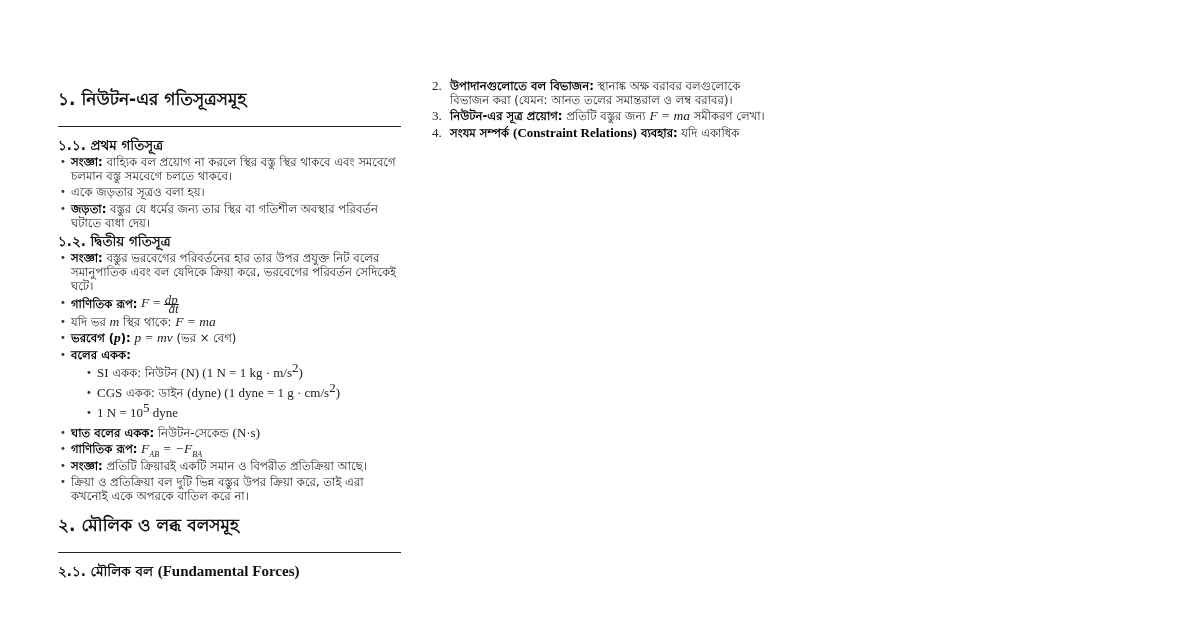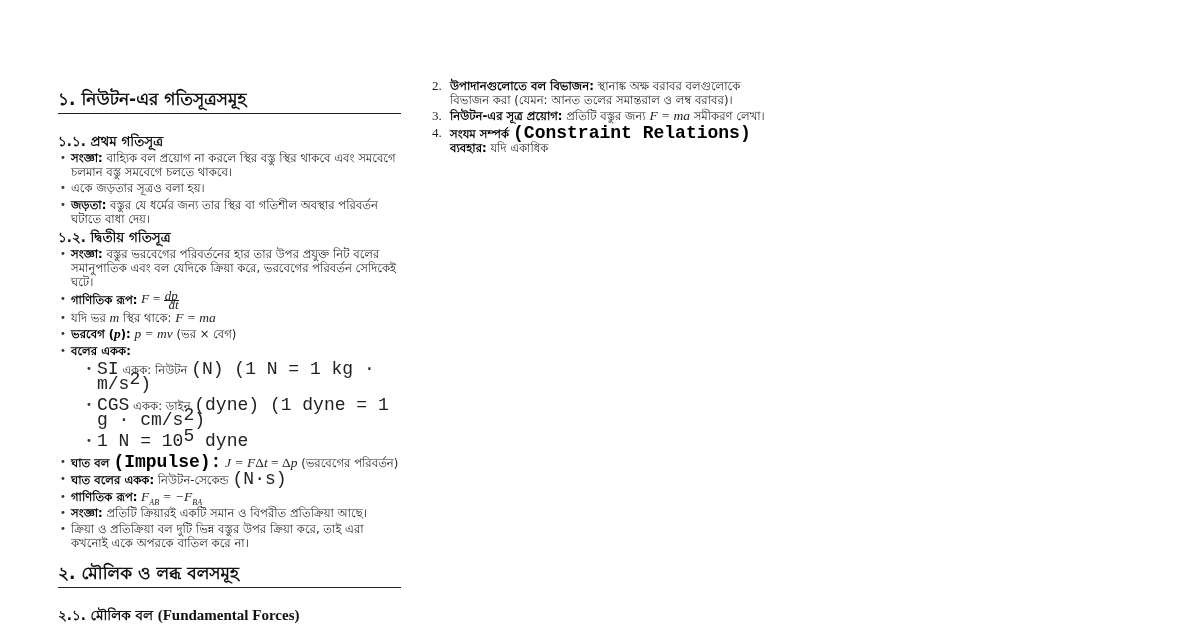--- a/index.html
+++ b/index.html
@@ -6,41 +6,41 @@
   body {
     width: 1191px; height: 626px; overflow: hidden; position: relative;
     font-family: "Liberation Serif", serif; color: #111111;
   }
   .col { position: absolute; top: 0; }
   .col-left { left: 58px; width: 343px; top: 88px; }
   .col-right { left: 432px; width: 335px; top: 79px; }
 
   h1.sec {
     font-family: "DejaVu Sans", sans-serif; font-weight: 700;
-    font-size: 17px; line-height: 22px; margin: 0 0 18px 0;
-    padding-bottom: 3px; border-bottom: 1.5px solid #222;
+    font-size: 17px; line-height: 22px; margin: 0 0 9px 0;
+    padding-bottom: 16px; border-bottom: 1.5px solid #222;
   }
   h2.sub {
     font-family: "DejaVu Sans", sans-serif; font-weight: 700;
     font-size: 13.5px; line-height: 18px; margin: 2px 0 1px 0;
   }
   h2.sub .latin { font-family: "Liberation Serif", serif; font-size: 15px; text-align: right; }
 
   ul.items { list-style: none; margin: 0; padding: 0 0 0 13px; }
   ul.items > li {
     position: relative; font-family: "DejaVu Sans", sans-serif;
     font-size: 11.6px; line-height: 14px; margin: 0 0 2.4px 0; color: #222;
   }
   ul.items > li::before {
     content: "•"; position: absolute; left: -11px; top: 0; font-size: 10px; color: #333;
   }
   ul.items.nested { padding-left: 26px; margin-top: 4px; }
   ul.items.nested > li { margin-bottom: 6px; }
   .b { font-weight: 700; color: #000; }
-  .latin { font-family: Liberation Mono, monospace; font-size: 18px; }
+  .latin { font-family: Liberation Serif, serif; font-size: 13px; }
   .math { font-family: "Liberation Serif", serif; font-size: 13.5px; font-style: italic; }
   .math .up { font-style: normal; }
   .frac { display: inline-block; vertical-align: middle; text-align: right; font-size: 13px; line-height: 8px; font-style: italic; }
   .frac span { display: block; }
   .frac .num { border-bottom: 0.8px solid #222; padding: 0 1px; }
   sup { font-size: 8px; line-height: 0; }
   sub { font-size: 8px; line-height: 0; }
 
   ol.steps { list-style: none; margin: 0; padding: 0 0 0 18px; }
   ol.steps > li {
@@ -71,21 +71,20 @@
     <li><span class="b">গাণিতিক রূপ:</span> <span class="math"><span>F</span><span class="up"> = </span><span class="frac"><span class="num">dp</span><span>dt</span></span></span></li>
     <li><span>যদি ভর </span><span class="math">m</span><span> স্থির থাকে: </span><span class="math">F = ma</span></li>
     <li><span class="b">ভরবেগ (</span><span class="math b">p</span><span class="b">):</span> <span class="math">p = mv</span><span> (ভর × বেগ)</span></li>
     <li><span class="b">বলের একক:</span>
       <ul class="items nested">
         <li><span class="latin">SI</span><span> একক: নিউটন </span><span class="latin">(N) (1 N = 1 kg · m/s</span><sup class="latin">2</sup><span class="latin">)</span></li>
         <li><span class="latin">CGS</span><span> একক: ডাইন </span><span class="latin">(dyne) (1 dyne = 1 g · cm/s</span><sup class="latin">2</sup><span class="latin">)</span></li>
         <li><span class="latin">1 N = 10</span><sup class="latin">5</sup><span class="latin"> dyne</span></li>
       </ul>
     </li>
-    <li><span class="b">ঘাত বল </span><span class="b latin">(Impulse):</span> <span class="math"><span>J</span><span> = F</span><span class="up">Δ</span><span>t</span><span class="up"> = </span><span class="up">Δ</span><span>p</span></span><span> (ভরবেগের পরিবর্তন)</span></li>
     <li><span class="b">ঘাত বলের একক:</span><span> নিউটন-সেকেন্ড </span><span class="latin">(N·s)</span></li>
   </ul>
 
   <ul class="items">
     <li><span class="b">গাণিতিক রূপ:</span> <span class="math"><span>F</span><sub>AB</sub><span> = −F</span><sub>BA</sub></span></li>
     <li><span class="b">সংজ্ঞা:</span><span> প্রতিটি ক্রিয়ারই একটি সমান ও বিপরীত প্রতিক্রিয়া আছে।</span></li>
     <li><span>ক্রিয়া ও প্রতিক্রিয়া বল দুটি ভিন্ন বস্তুর উপর ক্রিয়া করে, তাই এরা কখনোই একে অপরকে বাতিল করে না।</span></li>
   </ul>
 
   <div class="gap-h1"></div>

